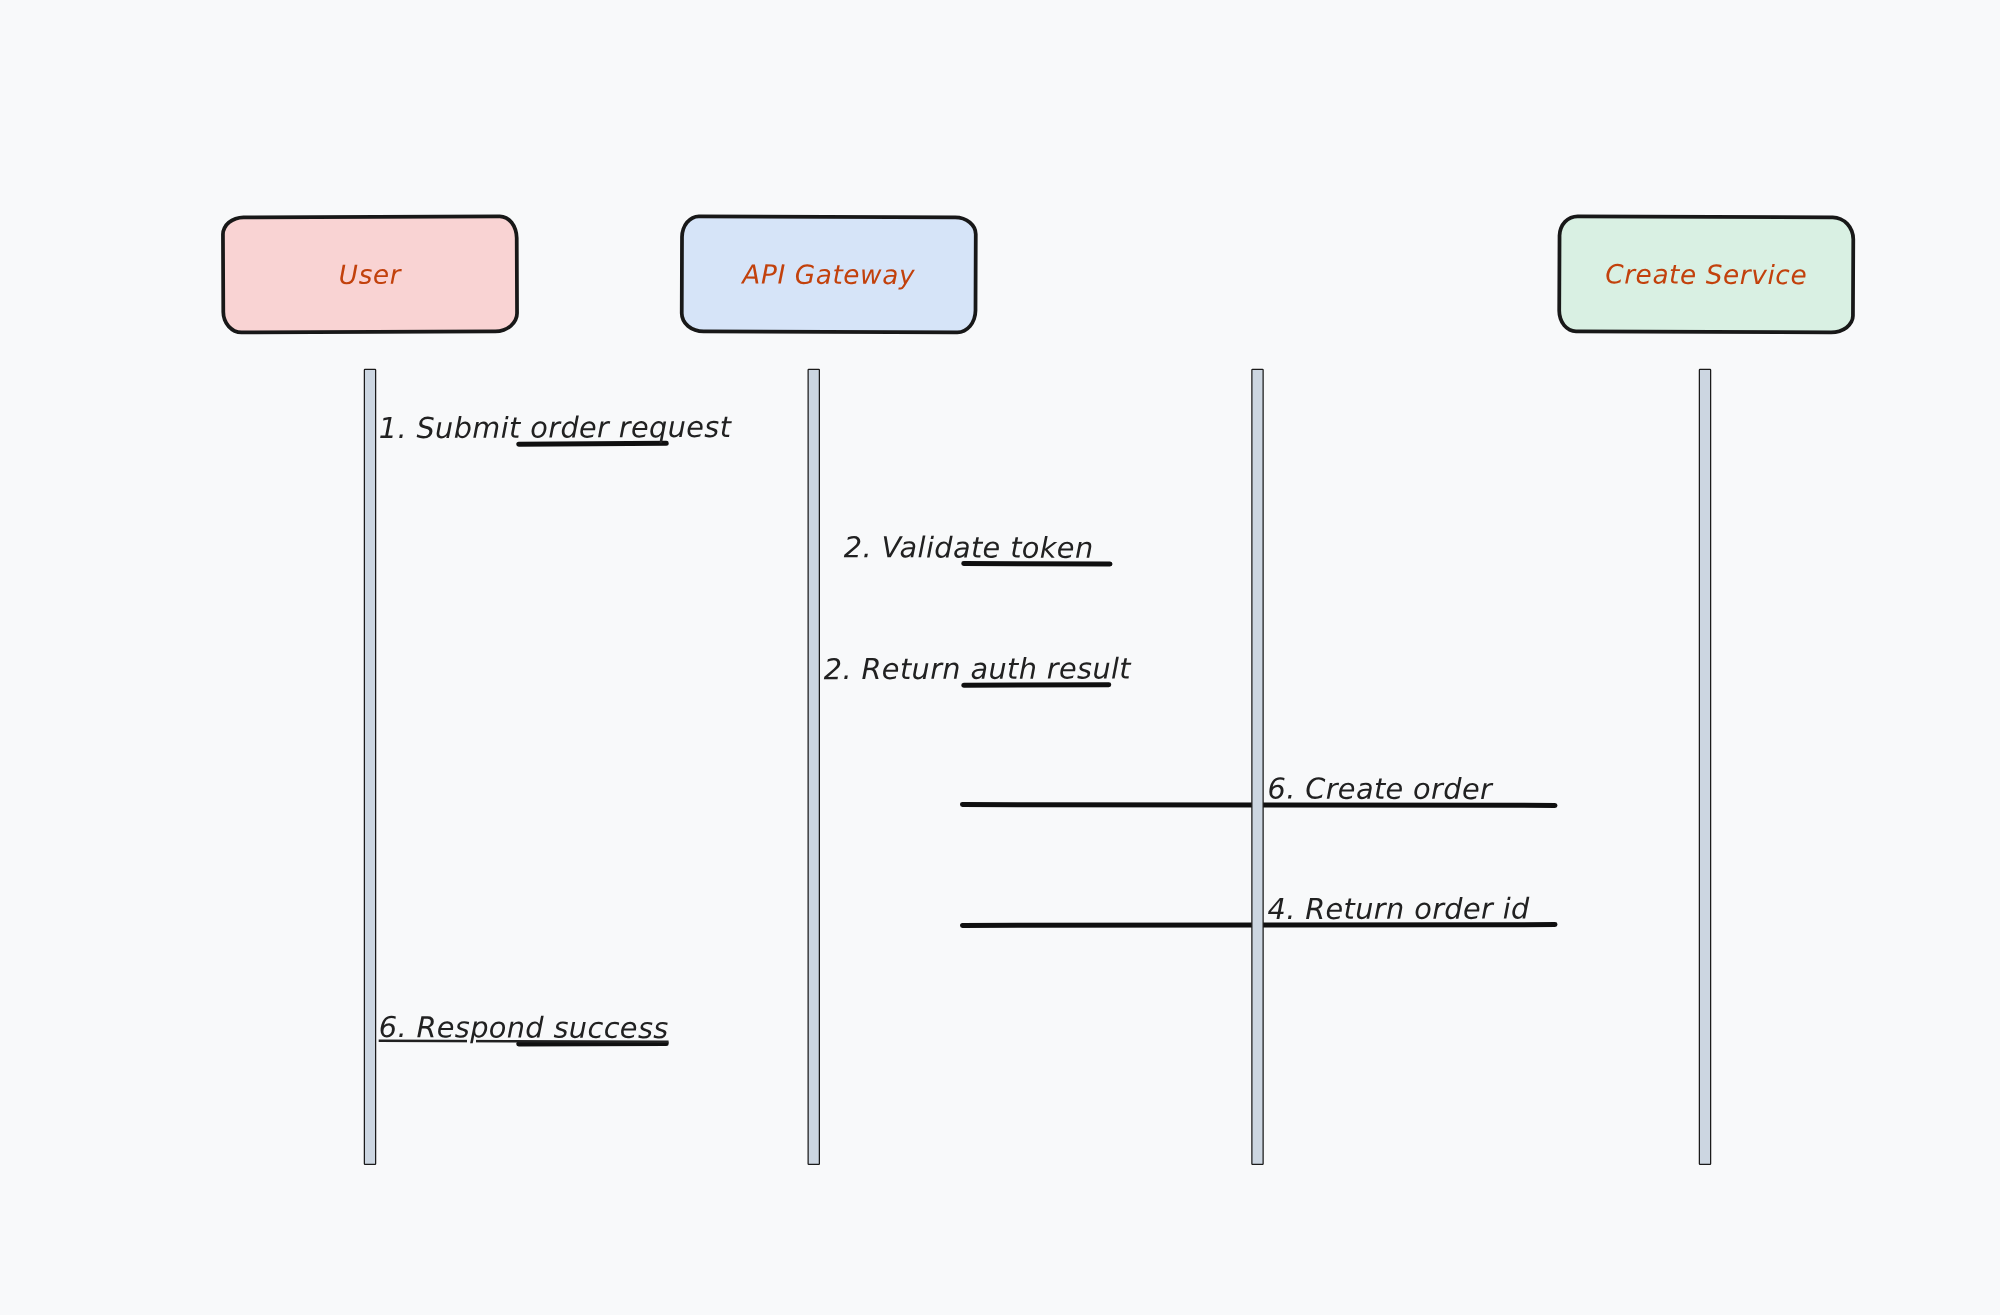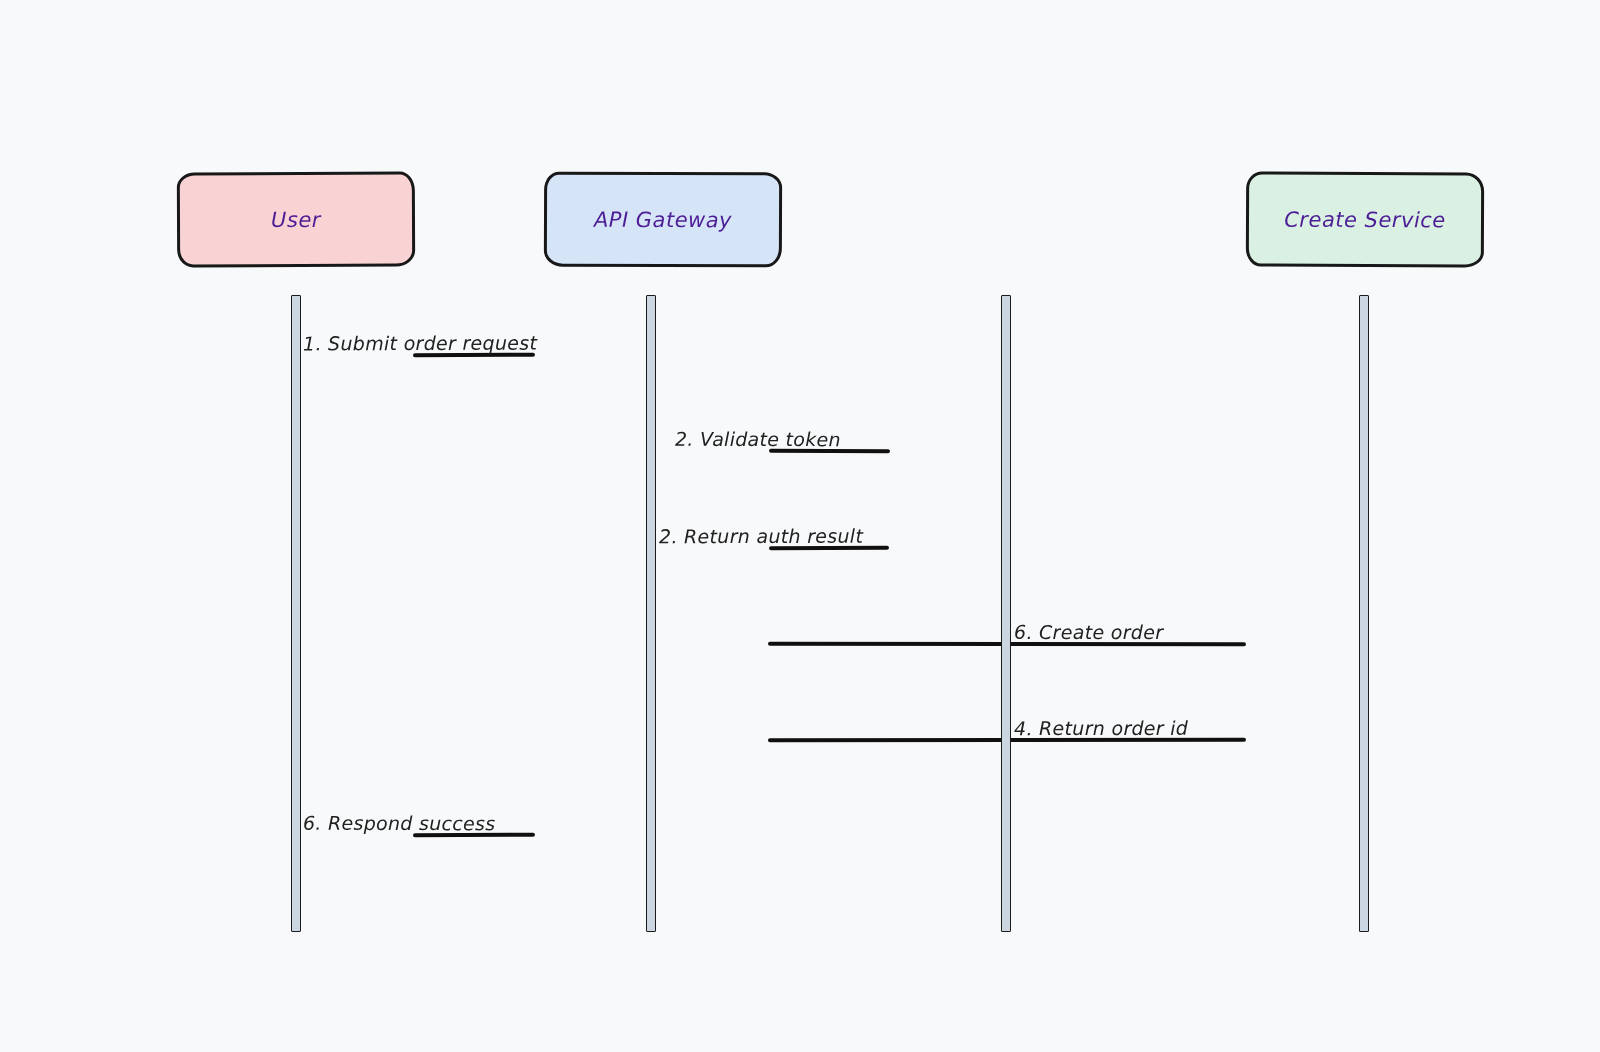--- a/index.html
+++ b/index.html
@@ -28,42 +28,42 @@
     z-index: 4;
   }
   .a0 { left: 177px;  border-radius: 18px 15px 19px 16px / 15px 19px 16px 18px; transform: rotate(-0.25deg); }
   .a1 { left: 532px;  border-radius: 15px 18px 16px 19px / 18px 15px 19px 16px; transform: rotate(0.2deg); }
   .a2 { left: 887px;  border-radius: 17px 19px 15px 18px / 19px 16px 18px 15px; transform: rotate(-0.15deg); }
   .a3 { left: 1246px; border-radius: 16px 18px 19px 15px / 17px 19px 15px 18px; transform: rotate(0.25deg); }
   .actor-label {
     font-size: 21px;
     font-style: italic;
     letter-spacing: 0.5px;
-    color: #4c1d95;
+    color: #c2410c;
     white-space: nowrap;
   }
   
   .lifeline {
     position: absolute;
     top: 295px;
     height: 637px;
     width: 10px;
     box-sizing: border-box;
     border: 1.6px solid #1b1b1b;
     border-radius: 1px;
     z-index: 2;
   }
   .l0 { left: 291px; }
   .l1 { left: 646px; }
   .l2 { left: 1001px; }
   .l3 { left: 1359px; }
   
   .msg-label {
     position: absolute;
-    font-size: 19px;
+    font-size: 23px;
     font-style: italic;
     letter-spacing: 0.3px;
     color: #212121;
     white-space: nowrap;
     z-index: 3;
     line-height: 22px;
   }
   .msg-line {
     position: absolute;
     height: 4px;
@@ -74,21 +74,21 @@
   .ml0 { left: 303px;  top: 332px; transform: rotate(-0.2deg); }
   .ln0 { left: 413px;  top: 353px; width: 122px; transform: rotate(-0.3deg); }
   .ml1 { left: 675px;  top: 428px; transform: rotate(0.15deg); font-style: italic; }
   .ln1 { left: 769px;  top: 449px; width: 121px; transform: rotate(0.2deg); }
   .ml2 { left: 659px;  top: 525px; transform: rotate(-0.15deg); }
   .ln2 { left: 769px;  top: 546px; width: 120px; transform: rotate(-0.2deg); }
   .ml3 { left: 1014px; top: 621px; transform: rotate(0.1deg); }
   .ln3 { left: 768px;  top: 642px; width: 478px; transform: rotate(0.08deg); }
   .ml4 { left: 1014px; top: 717px; transform: rotate(-0.1deg); }
   .ln4 { left: 768px;  top: 738px; width: 478px; transform: rotate(-0.08deg); }
-  .ml5 { left: 303px;  top: 812px; transform: rotate(0.2deg); }
+  .ml5 { left: 303px;  top: 812px; transform: rotate(0.2deg); text-decoration: underline; }
   .ln5 { left: 413px;  top: 833px; width: 122px; transform: rotate(-0.25deg); }
 </style>
 </head>
 <body>
 
 <div id="stage" style="background-color: rgb(248, 249, 250);">
 
   <div class="actor a0" style="background-color: rgb(249, 211, 211);">
     <span class="actor-label">User</span>
   </div>

